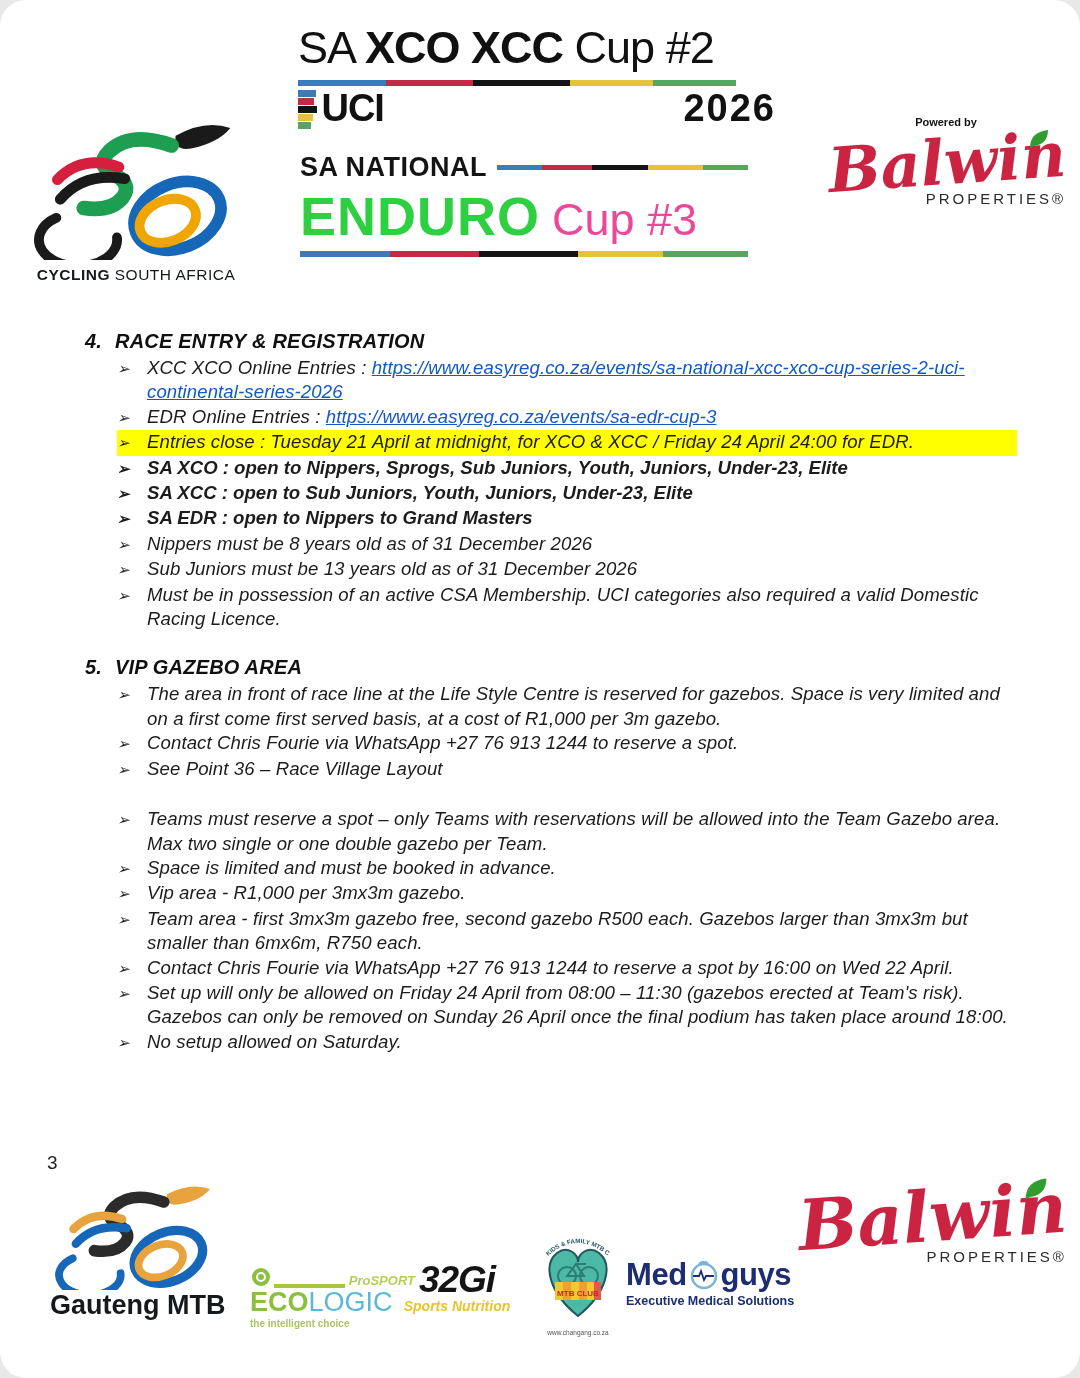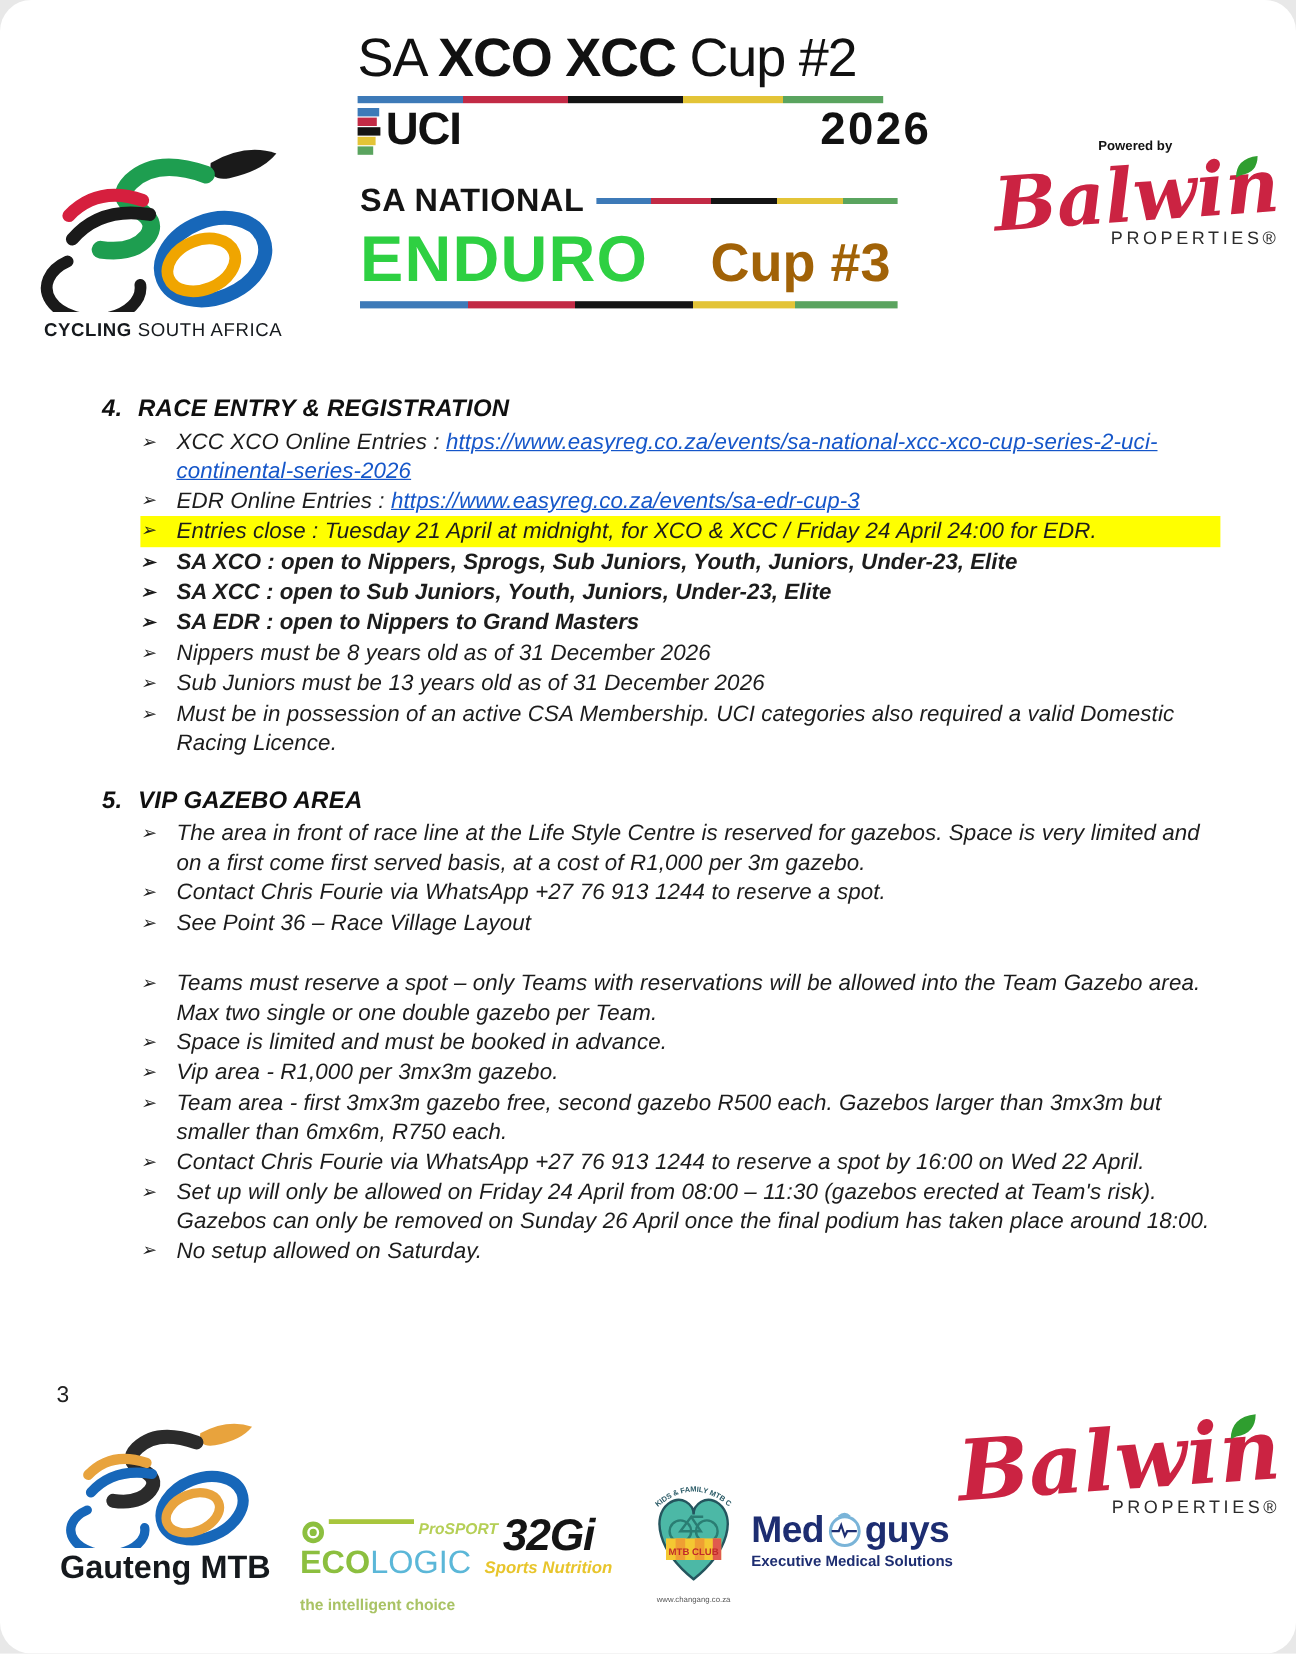--- a/index.html
+++ b/index.html
@@ -25,21 +25,21 @@
   .csa-caption { margin-top:2px; font-size:15.5px; letter-spacing:.5px; color:#15191d; white-space:nowrap; }
   .csa-caption b { font-weight:800; }
 
   .enduro-block { position:absolute; left:300px; top:152px; width:448px; }
   .enduro-row1 { display:flex; align-items:center; gap:10px; }
   .enduro-sa { font-size:27px; font-weight:800; letter-spacing:.5px; color:#141414; white-space:nowrap; }
   .enduro-line1 { flex:1; height:5px; background:linear-gradient(90deg,
       #3d7ab8 0 18%, #c22a45 18% 38%, #141414 38% 60%, #e3c437 60% 82%, #5aa45f 82% 100%); }
   .enduro-row2 { display:flex; align-items:baseline; gap:12px; margin-top:2px; }
   .enduro-green { font-size:54px; font-weight:800; letter-spacing:1px; color:#2ed042; }
-  .enduro-cup { font-size:45px; font-weight:700; color:#a16207; white-space:nowrap;margin-left:40px; }
+  .enduro-cup { font-size:45px; font-weight:400; color:#ec4899; white-space:nowrap; }
   .enduro-line2 { margin-top:4px; height:6px; }
 
   .powered-block { position:absolute; left:828px; top:116px; width:236px; text-align:center; }
   .powered-by { font-size:11px; font-weight:700; color:#111; margin-bottom:4px; }
   .balwin { position:relative; display:inline-block; }
   .balwin-script { font-family:"DejaVu Serif", serif; font-style:italic; font-weight:700;
       color:#cb2342; transform:rotate(-4deg); display:inline-block; line-height:1; }
   .balwin-script.hdr { font-size:62px; }
   .balwin-script.ftr { font-size:70px; }
   .balwin-leaf { position:absolute; }
@@ -58,27 +58,27 @@
   .bullet-row.hl { background:#ffff00; }
   .link { color:#1556c9; text-decoration:underline; }
 
   .page-num { position:absolute; left:47px; top:1152px; font-size:19px; color:#222; }
 
   
   .gauteng { position:absolute; left:50px; top:1182px; width:180px; text-align:left; }
   .gauteng-caption { font-size:27px; font-weight:800; color:#15191d; white-space:nowrap; margin-top:-4px; }
 
   .ecologic { position:absolute; left:250px; top:1266px; width:165px; }
-  .eco-top { display:flex; align-items:flex-start; }
+  .eco-top { display:flex; align-items:flex-end; }
   .eco-keyline { height:4px; background:#a8c63d; flex:1; margin:0 4px 0 2px; }
   .eco-pro { font-size:13px; font-weight:700; font-style:italic; color:#b5cf56; white-space:nowrap; }
   .eco-main { font-size:27px; font-weight:800; letter-spacing:0; line-height:28px; }
   .eco-main .eco { color:#8cbf3f; }
   .eco-main .logic { color:#5bb7d8; font-weight:400;text-align:right; }
-  .eco-tag { font-size:13px; font-weight:700; color:#a9c365; margin-top:14px; }
+  .eco-tag { font-size:10px; font-weight:700; color:#a9c365; margin-top:2px; }
 
   .g32 { position:absolute; left:397px; top:1262px; width:120px; text-align:center; }
   .g32-name { font-size:37px; font-weight:800; font-style:italic; color:#141414; letter-spacing:-1px; line-height:36px; }
   .g32-sub { font-size:14px; font-weight:700; font-style:italic; color:#e8c52c; margin-top:0px; white-space:nowrap; }
 
   .mtbclub { position:absolute; left:537px; top:1226px; width:82px; text-align:center; }
   .mtb-site { font-size:6.5px; color:#555; margin-top:1px; }
 
   .medguys { position:absolute; left:626px; top:1258px; width:165px; text-align:center; }
   .med-row { display:flex; align-items:center; justify-content:center; }

